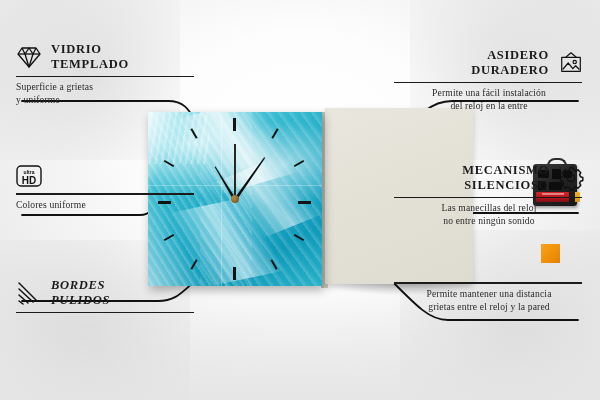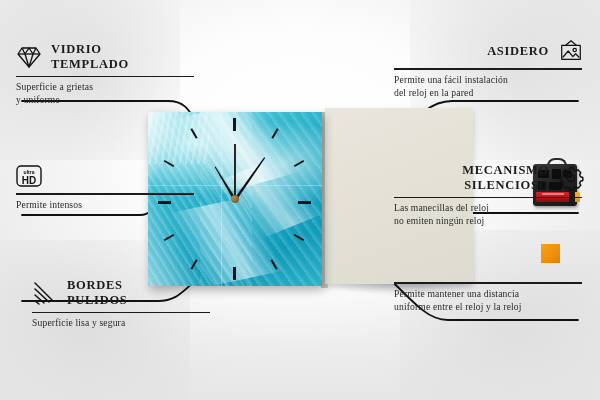--- a/index.html
+++ b/index.html
@@ -112,21 +112,21 @@
   .c-head{display:flex;align-items:center;gap:9px;}
   .c-title{font-size:12.5px;font-weight:bold;letter-spacing:.7px;color:#1b1b1b;line-height:1.18;text-transform:uppercase;}
   .c-rule{height:1.6px;background:#1b1b1b;margin:4px 0 4px;}
   .c-desc{font-size:9.6px;color:#2a2a2a;line-height:1.35;letter-spacing:.15px;}
   .left .c-head{justify-content:flex-start;}
   .left .c-title{text-align:left;}
   .left .c-desc{text-align:left;}
   .right{text-align:right;}
   .right .c-head{justify-content:flex-end;}
   .right .c-title{text-align:right;}
-  .right .c-desc{text-align:left;}
+  .right .c-desc{text-align:center;}
   .ico{width:26px;height:26px;flex:0 0 26px;display:flex;align-items:center;justify-content:center;}
   .ico svg{display:block;}
 
   #lines{position:absolute;left:0;top:0;width:600px;height:400px;pointer-events:none;}
 </style>
 </head>
 <body>
 
 <div id="stage">
 
@@ -235,85 +235,85 @@
     <div class="c-head">
       <span class="ico">
         <svg width="26" height="22" viewBox="0 0 26 22">
           <rect x="1" y="1" width="24" height="20" rx="4" ry="4" fill="none" stroke="#111" stroke-width="1.4"></rect>
           <text x="13" y="9" text-anchor="middle" font-family="Liberation Sans, sans-serif" font-size="5" font-weight="bold" fill="#111">ultra</text>
           <text x="13" y="18.5" text-anchor="middle" font-family="Liberation Sans, sans-serif" font-size="10" font-weight="bold" fill="#111">HD</text>
         </svg>
       </span>
     </div>
     <div class="c-rule" style="width:178px;"></div>
-    <div class="c-desc">Permite intensos</div>
-  </div>
-
-  <div class="callout left" style="left:32px;top:278px;width:180px;">
+    <div class="c-desc">Colores uniforme</div>
+  </div>
+
+  <div class="callout left" style="left:16px;top:278px;width:180px;font-style:italic;">
     <div class="c-head">
       <span class="ico">
         <svg width="26" height="24" viewBox="0 0 26 24">
             <g stroke="#111" stroke-width="1.5" stroke-linecap="round">
           <path d="M3 2 L21 20"></path>
               <path d="M3 8 L17 21"></path>
               <path d="M3 14 L12 22"></path>
               <path d="M3 20 L7 23"></path>
         </g>
           </svg>
       </span>
       <div>
         <div class="c-title">BORDES</div>
         <div class="c-title">PULIDOS</div>
       </div>
     </div>
     <div class="c-rule" style="width:178px;"></div>
-    <div class="c-desc">Superficie lisa y segura</div>
-  </div>
-
-  <div class="callout right" style="right:16px;top:38px;width:190px;">
+  </div>
+
+  <div class="callout right" style="right:16px;top:48px;width:190px;">
     <div class="c-head">
       <div>
         <div class="c-title">ASIDERO</div>
+        <div class="c-title">DURADERO</div>
       </div>
       <span class="ico">
         <svg width="28" height="24" viewBox="0 0 28 24">
             <g fill="none" stroke="#111" stroke-width="1.3" stroke-linejoin="round">
           <path d="M8 6 L14 1 L20 6"></path>
           <rect x="4" y="6" width="20" height="15"></rect>
           <circle cx="18" cy="11" r="1.8"></circle>
           <path d="M5 19 L11 12 L16 18 L19 15 L23 19"></path>
         </g>
           </svg>
       </span>
     </div>
     <div class="c-rule" style="width:188px;"></div>
     <div class="c-desc">Permite una fácil instalación</div>
-    <div class="c-desc">del reloj en la pared</div>
+    <div class="c-desc">del reloj en la entre</div>
   </div>
 
   <div class="callout right" style="right:16px;top:163px;width:190px;">
     <div class="c-head">
       <div>
         <div class="c-title">MECANISMO</div>
         <div class="c-title">SILENCIOSO</div>
       </div>
       <span class="ico">
         <svg width="26" height="26" viewBox="0 0 26 26">
             <g fill="none" stroke="#111" stroke-width="1.5" stroke-linejoin="round">
           <path d="M10.2 2 h5.6 l.5 2.6 2.3 1 2.2-1.4 3.9 3.9 -1.4 2.2 1 2.3 2.6 .5 v5.6" transform="scale(0.92) translate(0.6,0.6)" stroke="none"></path>
           <path d="M13 2.4 l2.1 .4 .7 2.3 2.0 .9 2.1-1.2 2.9 2.9 -1.2 2.1 .9 2.0 2.3 .7 v3.0 l-2.3 .7 -.9 2.0 1.2 2.1 -2.9 2.9 -2.1-1.2 -2.0 .9 -.7 2.3 h-3.0 l-.7-2.3 -2.0-.9 -2.1 1.2 -2.9-2.9 1.2-2.1 -.9-2.0 -2.3-.7 v-3.0 l2.3-.7 .9-2.0 -1.2-2.1 2.9-2.9 2.1 1.2 2.0-.9 .7-2.3 z"></path>
           <circle cx="13" cy="13" r="3.6"></circle>
         </g>
           </svg>
       </span>
     </div>
     <div class="c-rule" style="width:188px;"></div>
     <div class="c-desc">Las manecillas del reloj</div>
-    <div class="c-desc">no emiten ningún reloj</div>
+    <div class="c-desc">no entre ningún sonido</div>
   </div>
 
   <div class="callout right" style="right:16px;top:278px;width:190px;">
     <div class="c-rule" style="width:188px;"></div>
     <div class="c-desc">Permite mantener una distancia</div>
-    <div class="c-desc">uniforme entre el reloj y la reloj</div>
+    <div class="c-desc">grietas entre el reloj y la pared</div>
   </div>
 
 </div>
 
 </body></html>

